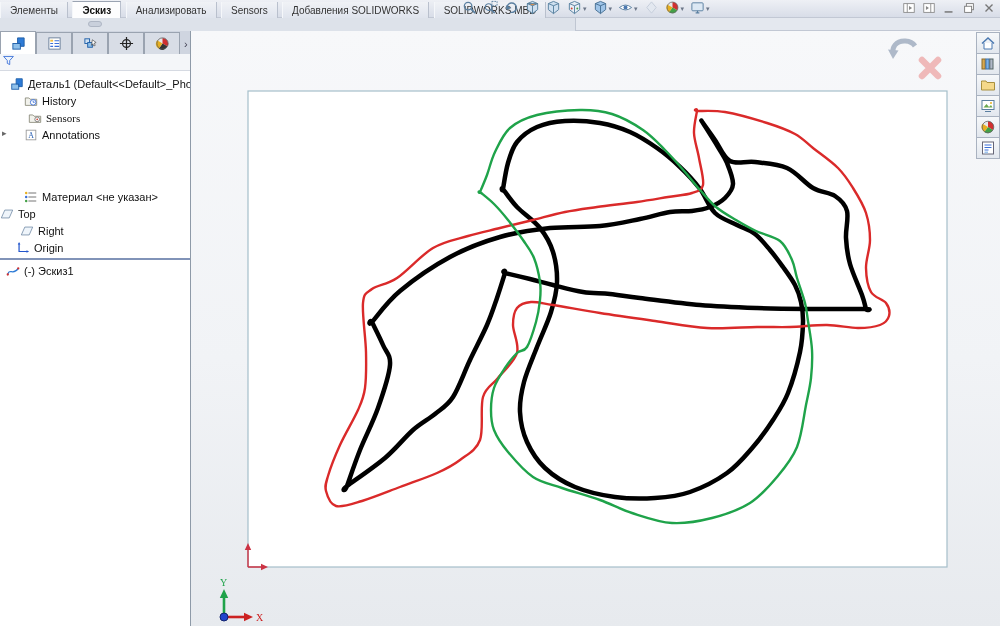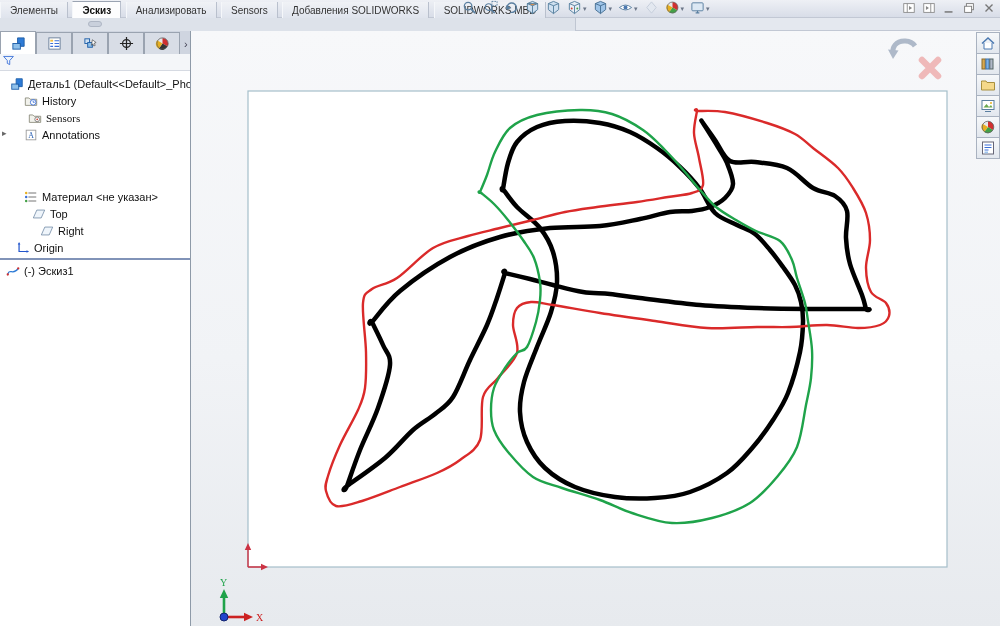--- a/index.html
+++ b/index.html
@@ -276,29 +276,29 @@
           <span class="icon">
             <svg viewBox="0 0 16 16">
               <path d="M5 3.5h9M5 8h9M5 12.5h9" stroke="#777" stroke-width="1.2"></path>
               <circle cx="2.5" cy="3.5" r="1.4" fill="#e8b020"></circle>
               <circle cx="2.5" cy="8" r="1.4" fill="#3a6fd8"></circle>
               <circle cx="2.5" cy="12.5" r="1.4" fill="#43a047"></circle>
             </svg>
           </span>
           <span>Материал &lt;не указан&gt;</span>
         </div>
-        <div class="trow" style=" margin-left: 32px;">
+        <div class="trow" style="">
           <span class="icon">
             <svg viewBox="0 0 16 16">
               <path d="M1.5 12.5L5.5 3.5h9l-4 9z" fill="#eaf2fa" fill-opacity=".75" stroke="#7d93ad"></path>
             </svg>
           </span>
           <span>Top</span>
         </div>
-        <div class="trow" style="padding-left: 40px;">
+        <div class="trow" style="padding-left: 20px;">
           <span class="icon">
             <svg viewBox="0 0 16 16">
               <path d="M1.5 12.5L5.5 3.5h9l-4 9z" fill="#eaf2fa" fill-opacity=".75" stroke="#7d93ad"></path>
             </svg>
           </span>
           <span>Right</span>
         </div>
         <div class="trow" style="padding-left: 16px;">
           <span class="icon">
             <svg viewBox="0 0 16 16">

